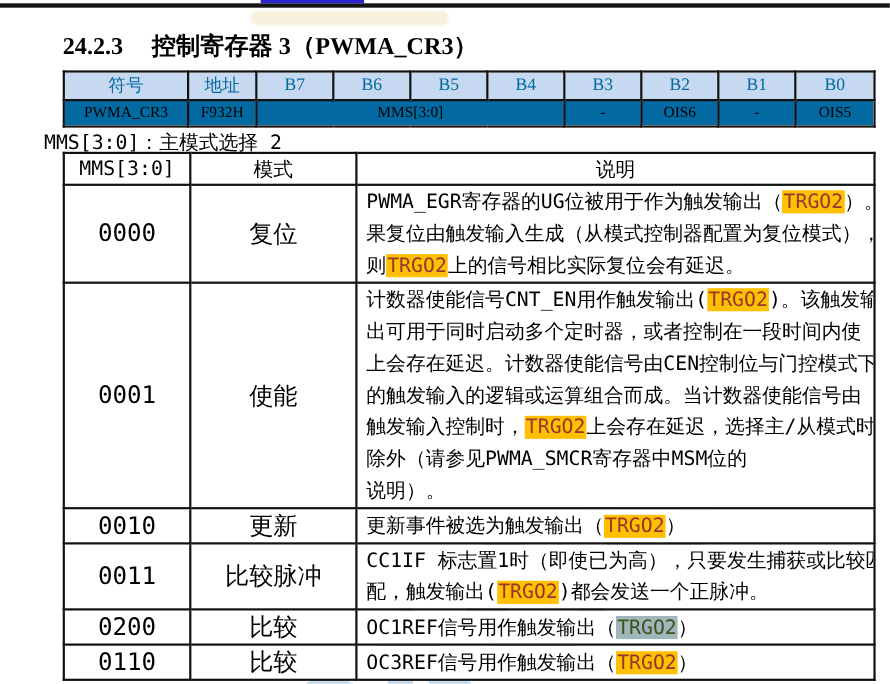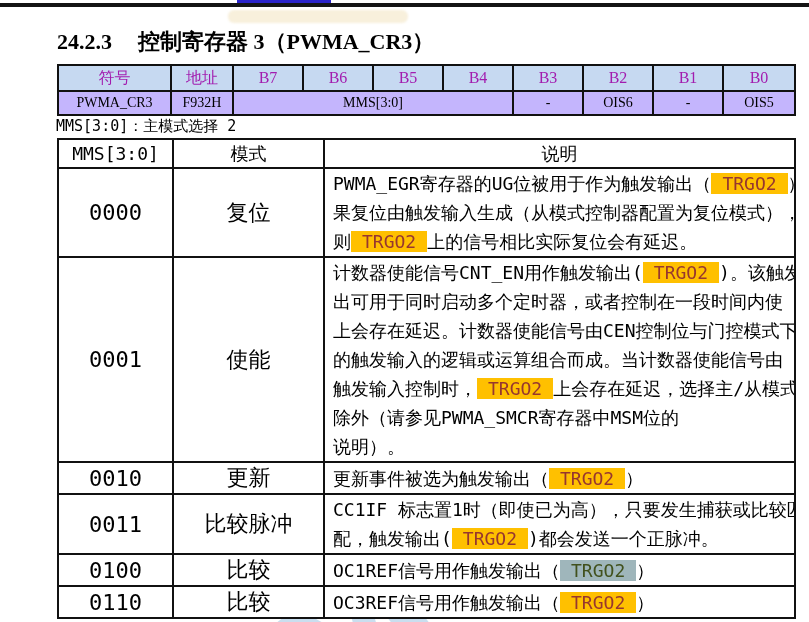--- a/index.html
+++ b/index.html
@@ -42,28 +42,28 @@
   .reg-table {
     position:absolute; left:57px; top:64px; width:737px;
     font-family:"Liberation Serif", serif;
   }
   .reg-table td {
     border:2px solid #111; text-align:center; vertical-align:middle;
     overflow:hidden; white-space:nowrap;
   }
   .reg-table .hdr td {
     background:var(--reg-hdr-bg,#c6d9f1);
-    height:26px; font-size:16px; color:#a21caf;
-  }
-  .reg-table .val td { height:24px; font-size:14px; color:#000; background:#c4b5fd; }
+    height:26px; font-size:16px; color:#0369a1;
+  }
+  .reg-table .val td { height:24px; font-size:14px; color:#000; background:#0369a1; }
 
   .field-note {
-    position:absolute; left:56px; top:117px;
+    position:absolute; left:40px; top:117px;
     font-family:"DejaVu Sans Mono","Liberation Sans",sans-serif;
-    font-size:15px; color:#000; white-space:nowrap;
+    font-size:18px; color:#000; white-space:nowrap;
   }
 
   
   .mms-table {
     position:absolute; left:57px; top:138px; width:737px;
     font-family:"DejaVu Sans Mono","Liberation Sans",sans-serif;
     color:#000;
   }
   .mms-table td {
     border:2px solid #111; vertical-align:middle; background:#fff;
@@ -72,21 +72,21 @@
   .mms-table td.c-val, .mms-table td.c-mode {
     text-align:center; font-size:22px;
   }
   .mms-table td.c-desc { text-align:left; padding:0 4px 0 8px; font-size:18px; }
   .mms-table .hdr td { height:29px; text-align:center; font-size:18px; }
   .mms-table .line { line-height:29px; white-space:nowrap; }
 
   .hl {
     background:var(--hl-bg,#ffc000);
     color:var(--hl-fg,#97372f);
-    padding:0 11px;
+    padding:0 1px;
   }
   .hl.sel {
     background:var(--hl-sel-bg,#9fb6bb);
     color:var(--hl-sel-fg,#41511d);
   }
 </style>
 </head>
 <body>
 
 <div class="page">
@@ -186,21 +186,21 @@
         </tr>
         <tr>
           <td class="c-val">0011</td>
           <td class="c-mode">比较脉冲</td>
           <td class="c-desc">
             <div class="line">CC1IF 标志置1时（即使已为高），只要发生捕获或比较匹</div>
             <div class="line">配，触发输出(<span class="hl">TRGO2</span>)都会发送一个正脉冲。</div>
           </td>
         </tr>
         <tr>
-          <td class="c-val">0100</td>
+          <td class="c-val">0200</td>
           <td class="c-mode">比较</td>
           <td class="c-desc">
             <div class="line">OC1REF信号用作触发输出（<span class="hl sel">TRGO2</span>）</div>
           </td>
         </tr>
         <tr>
           <td class="c-val">0110</td>
           <td class="c-mode">比较</td>
           <td class="c-desc">
             <div class="line">OC3REF信号用作触发输出（<span class="hl">TRGO2</span>）</div>

